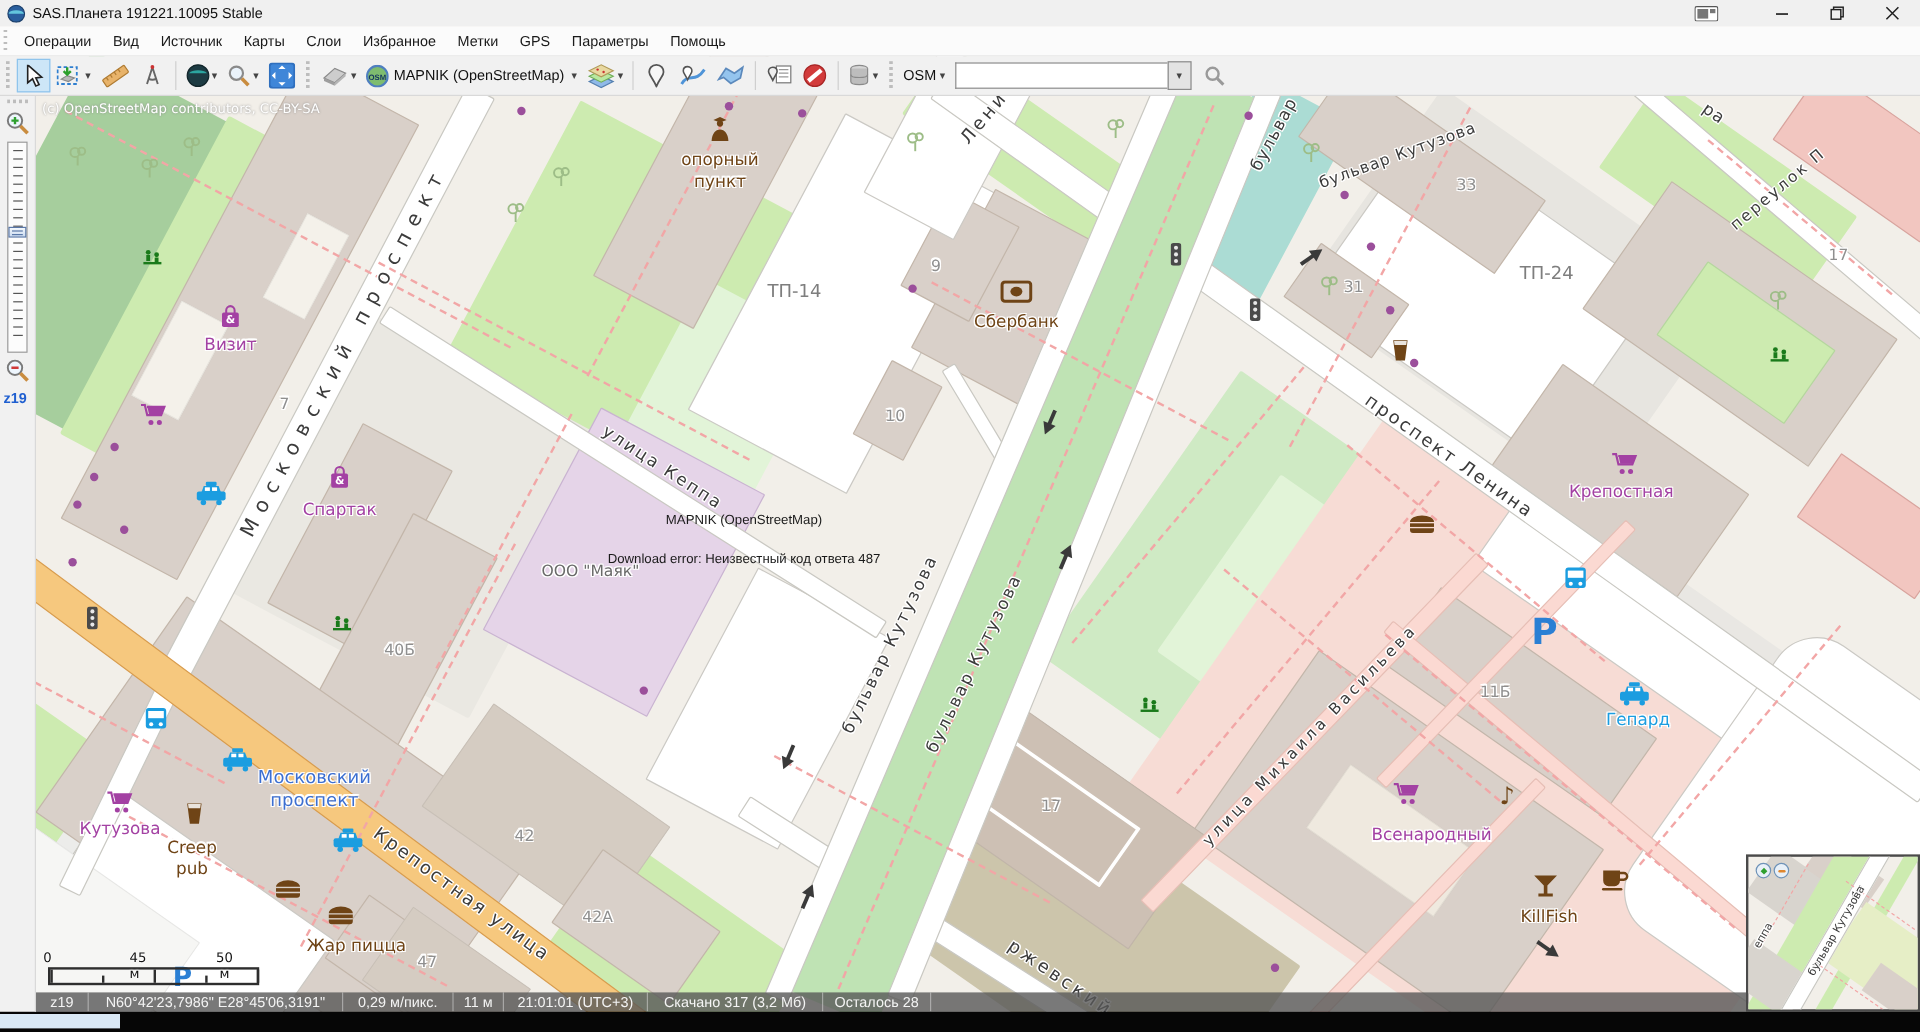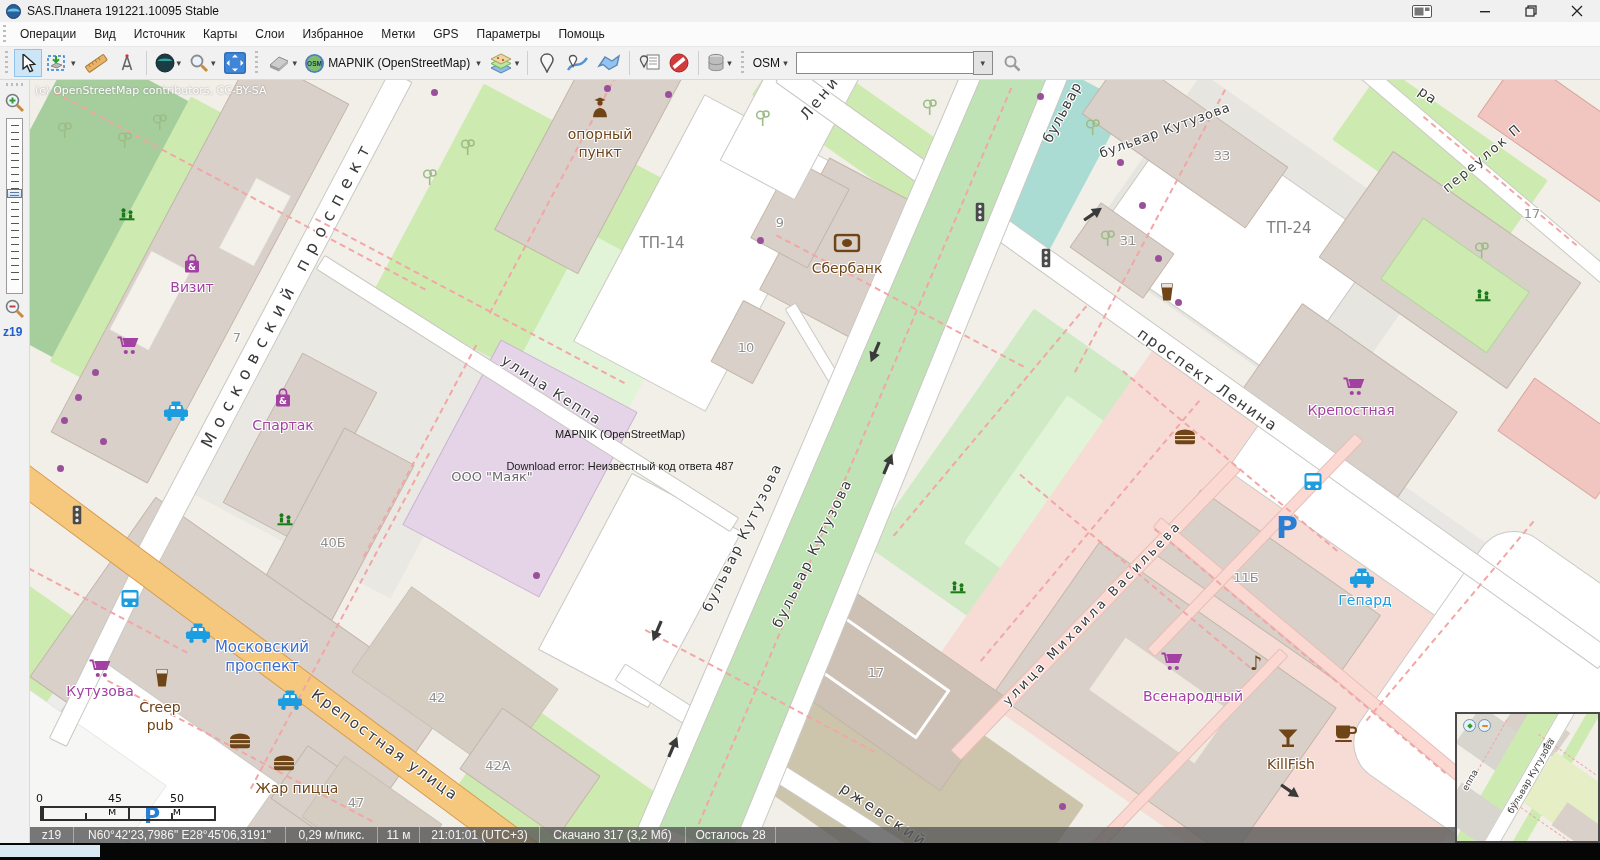--- a/index.html
+++ b/index.html
@@ -78,21 +78,21 @@
     <div id="scalebar">
       <div id="sb-ruler">
           <div class="sb-tick-full" style="left: 0px;"></div>
           <div class="sb-tick-full" style="left: 86px;"></div>
           <div class="sb-tick-full" style="left: 172px;"></div>
           <div class="sb-tick-half" style="left: 43px;"></div>
           <div class="sb-tick-half" style="left: 129px;"></div>
         </div>
     <span class="sb-label" style="left: 0px;">0</span>
         <span class="sb-label" style="left: 72px;">45 м</span>
-        <span class="sb-label" style="left: 134px; text-align: center;">50 м</span>
+        <span class="sb-label" style="left: 144px; text-align: center;">50 м</span>
       </div>
   <div style="position: absolute; left: -70px; top: 130px; width: 290px; height: 150px; transform: rotate(-62deg); background: rgb(166, 206, 157); border-radius: 2px;"></div>
       <div style="position: absolute; left: 10px; top: 205px; width: 300px; height: 90px; transform: rotate(-62deg); background: rgb(205, 235, 176); border-radius: 2px;"></div>
       <div style="position: absolute; left: 365px; top: 155px; width: 300px; height: 230px; transform: rotate(-62deg); background: rgb(205, 235, 176); border-radius: 2px;"></div>
       <div style="position: absolute; left: 515px; top: 275px; width: 170px; height: 120px; transform: rotate(-62deg); background: rgb(226, 244, 216); border-radius: 2px;"></div>
       <div style="position: absolute; left: 750px; top: 100px; width: 240px; height: 70px; transform: rotate(35deg); background: rgb(205, 235, 176); border-radius: 2px;"></div>
       <div style="position: absolute; left: 1340px; top: 115px; width: 200px; height: 90px; transform: rotate(35deg); background: rgb(205, 235, 176); border-radius: 2px;"></div>
       <div style="position: absolute; left: 920px; top: 380px; width: 340px; height: 290px; transform: rotate(35deg); background: rgb(207, 234, 196); border-radius: 2px;"></div>
       <div style="position: absolute; left: 995px; top: 445px; width: 230px; height: 180px; transform: rotate(35deg); background: rgb(226, 244, 216); border-radius: 2px;"></div>
       <div style="position: absolute; left: 465px; top: 740px; width: 190px; height: 130px; transform: rotate(35deg); background: rgb(205, 235, 176); border-radius: 2px;"></div>

